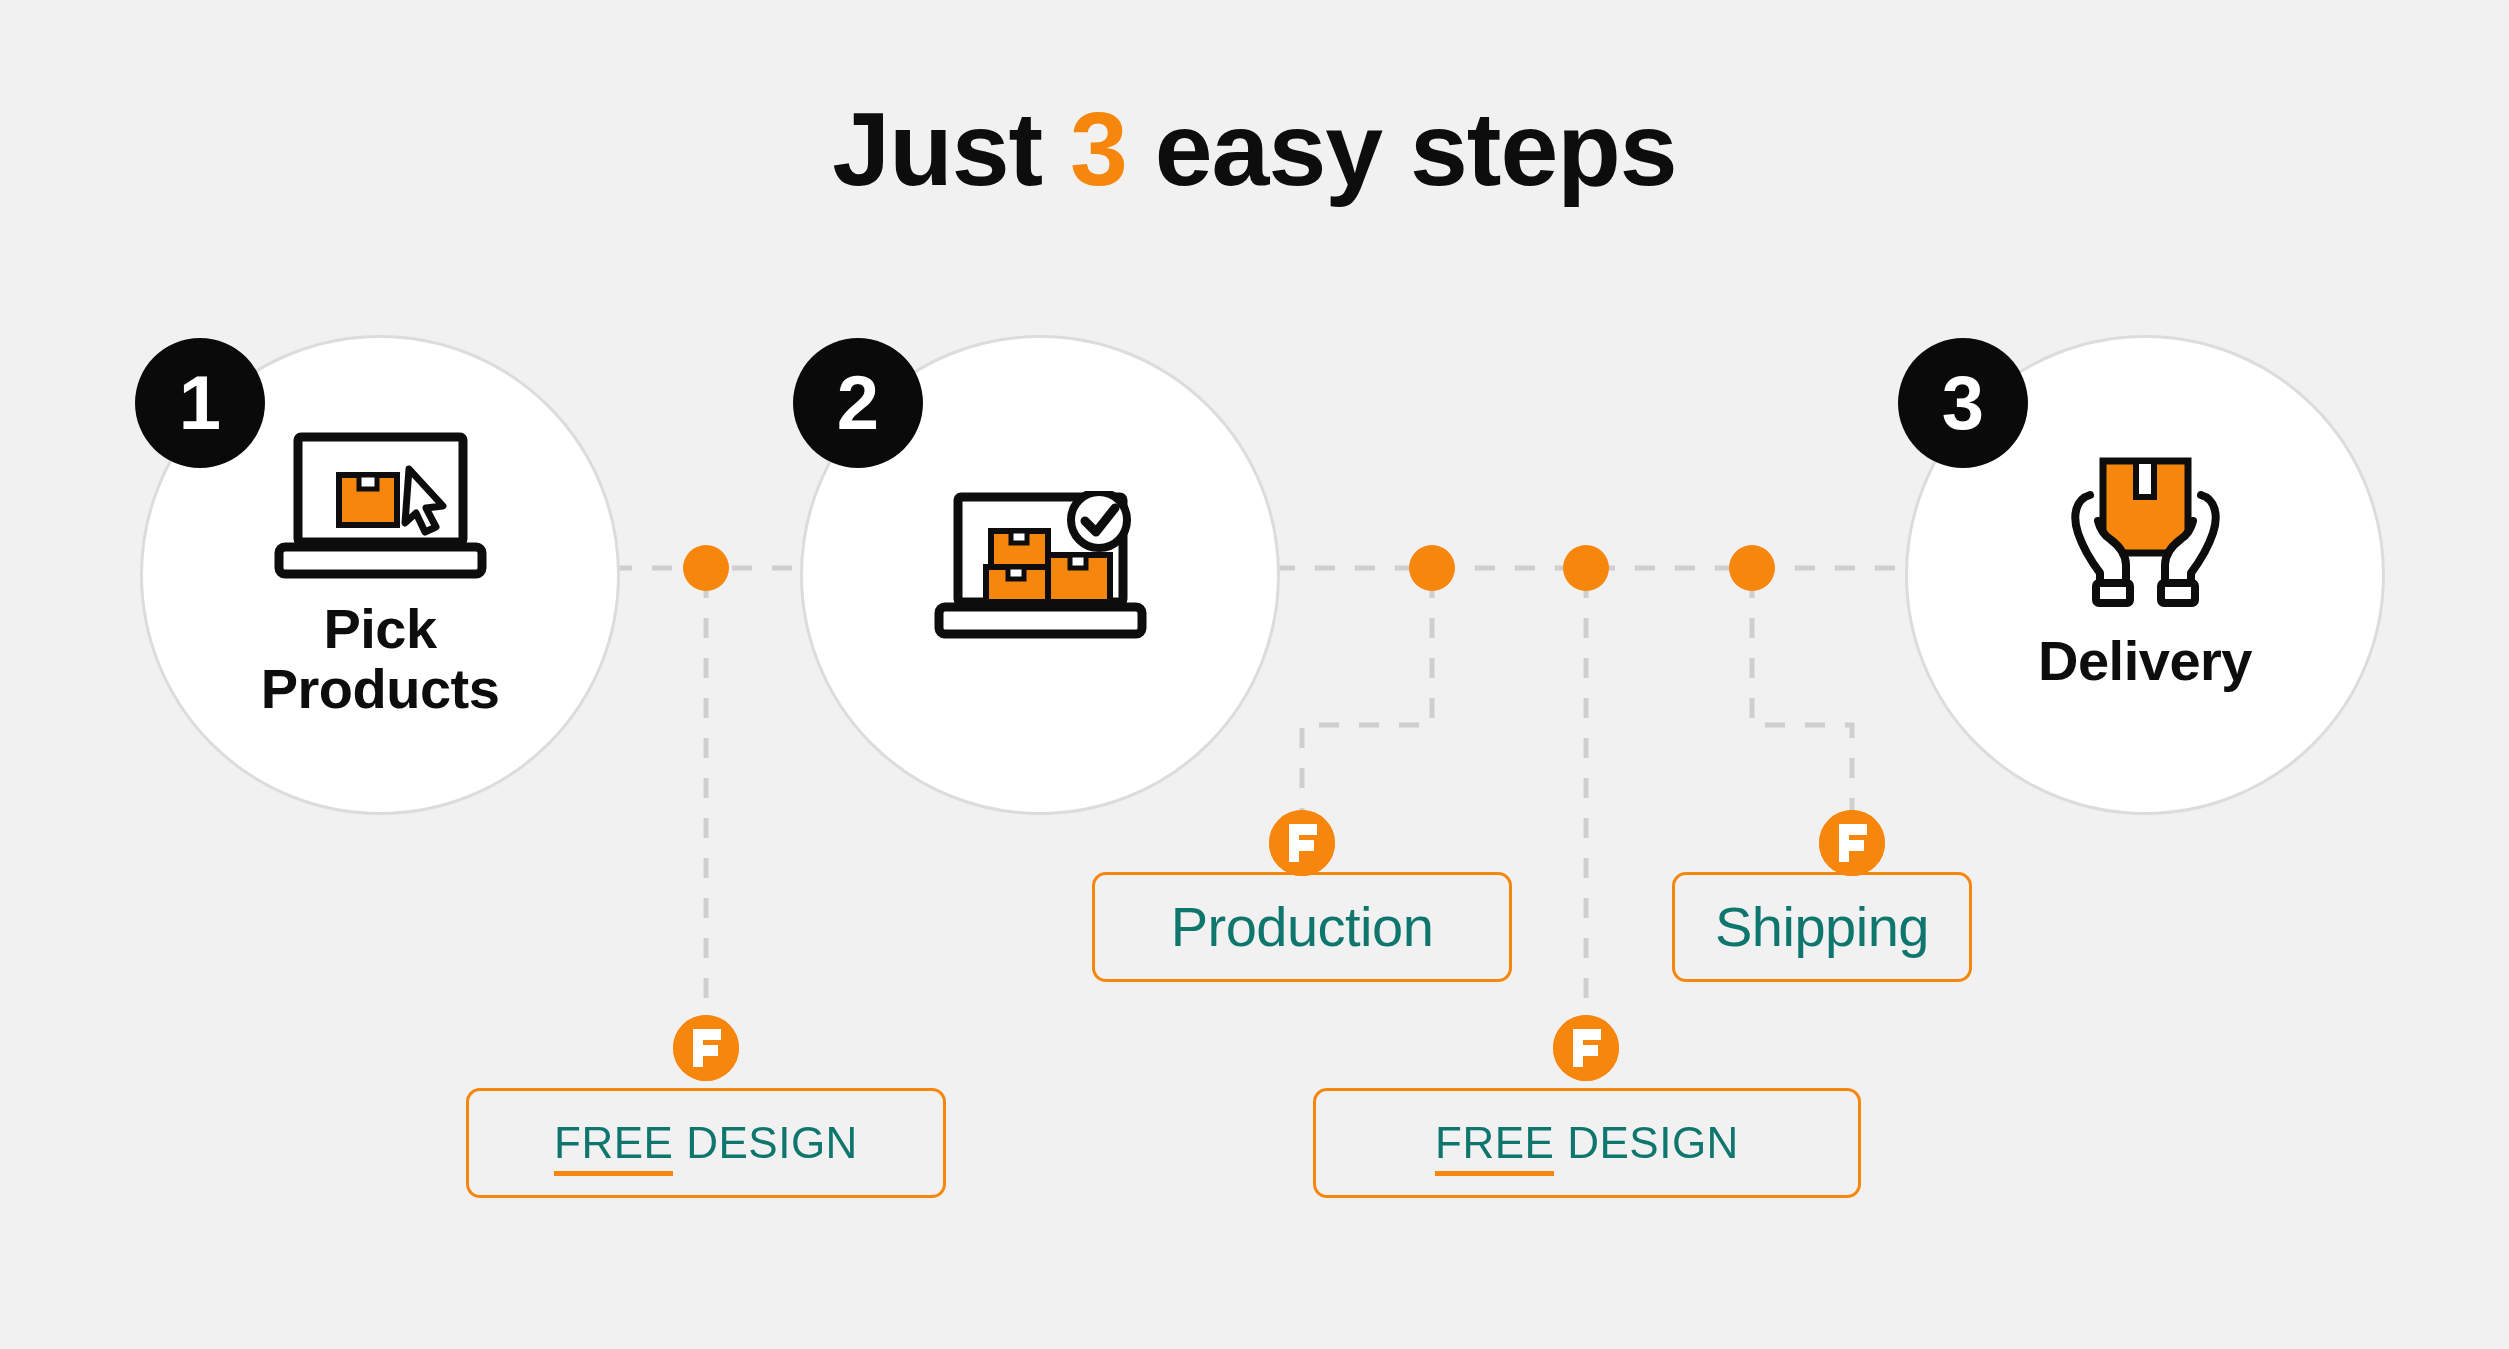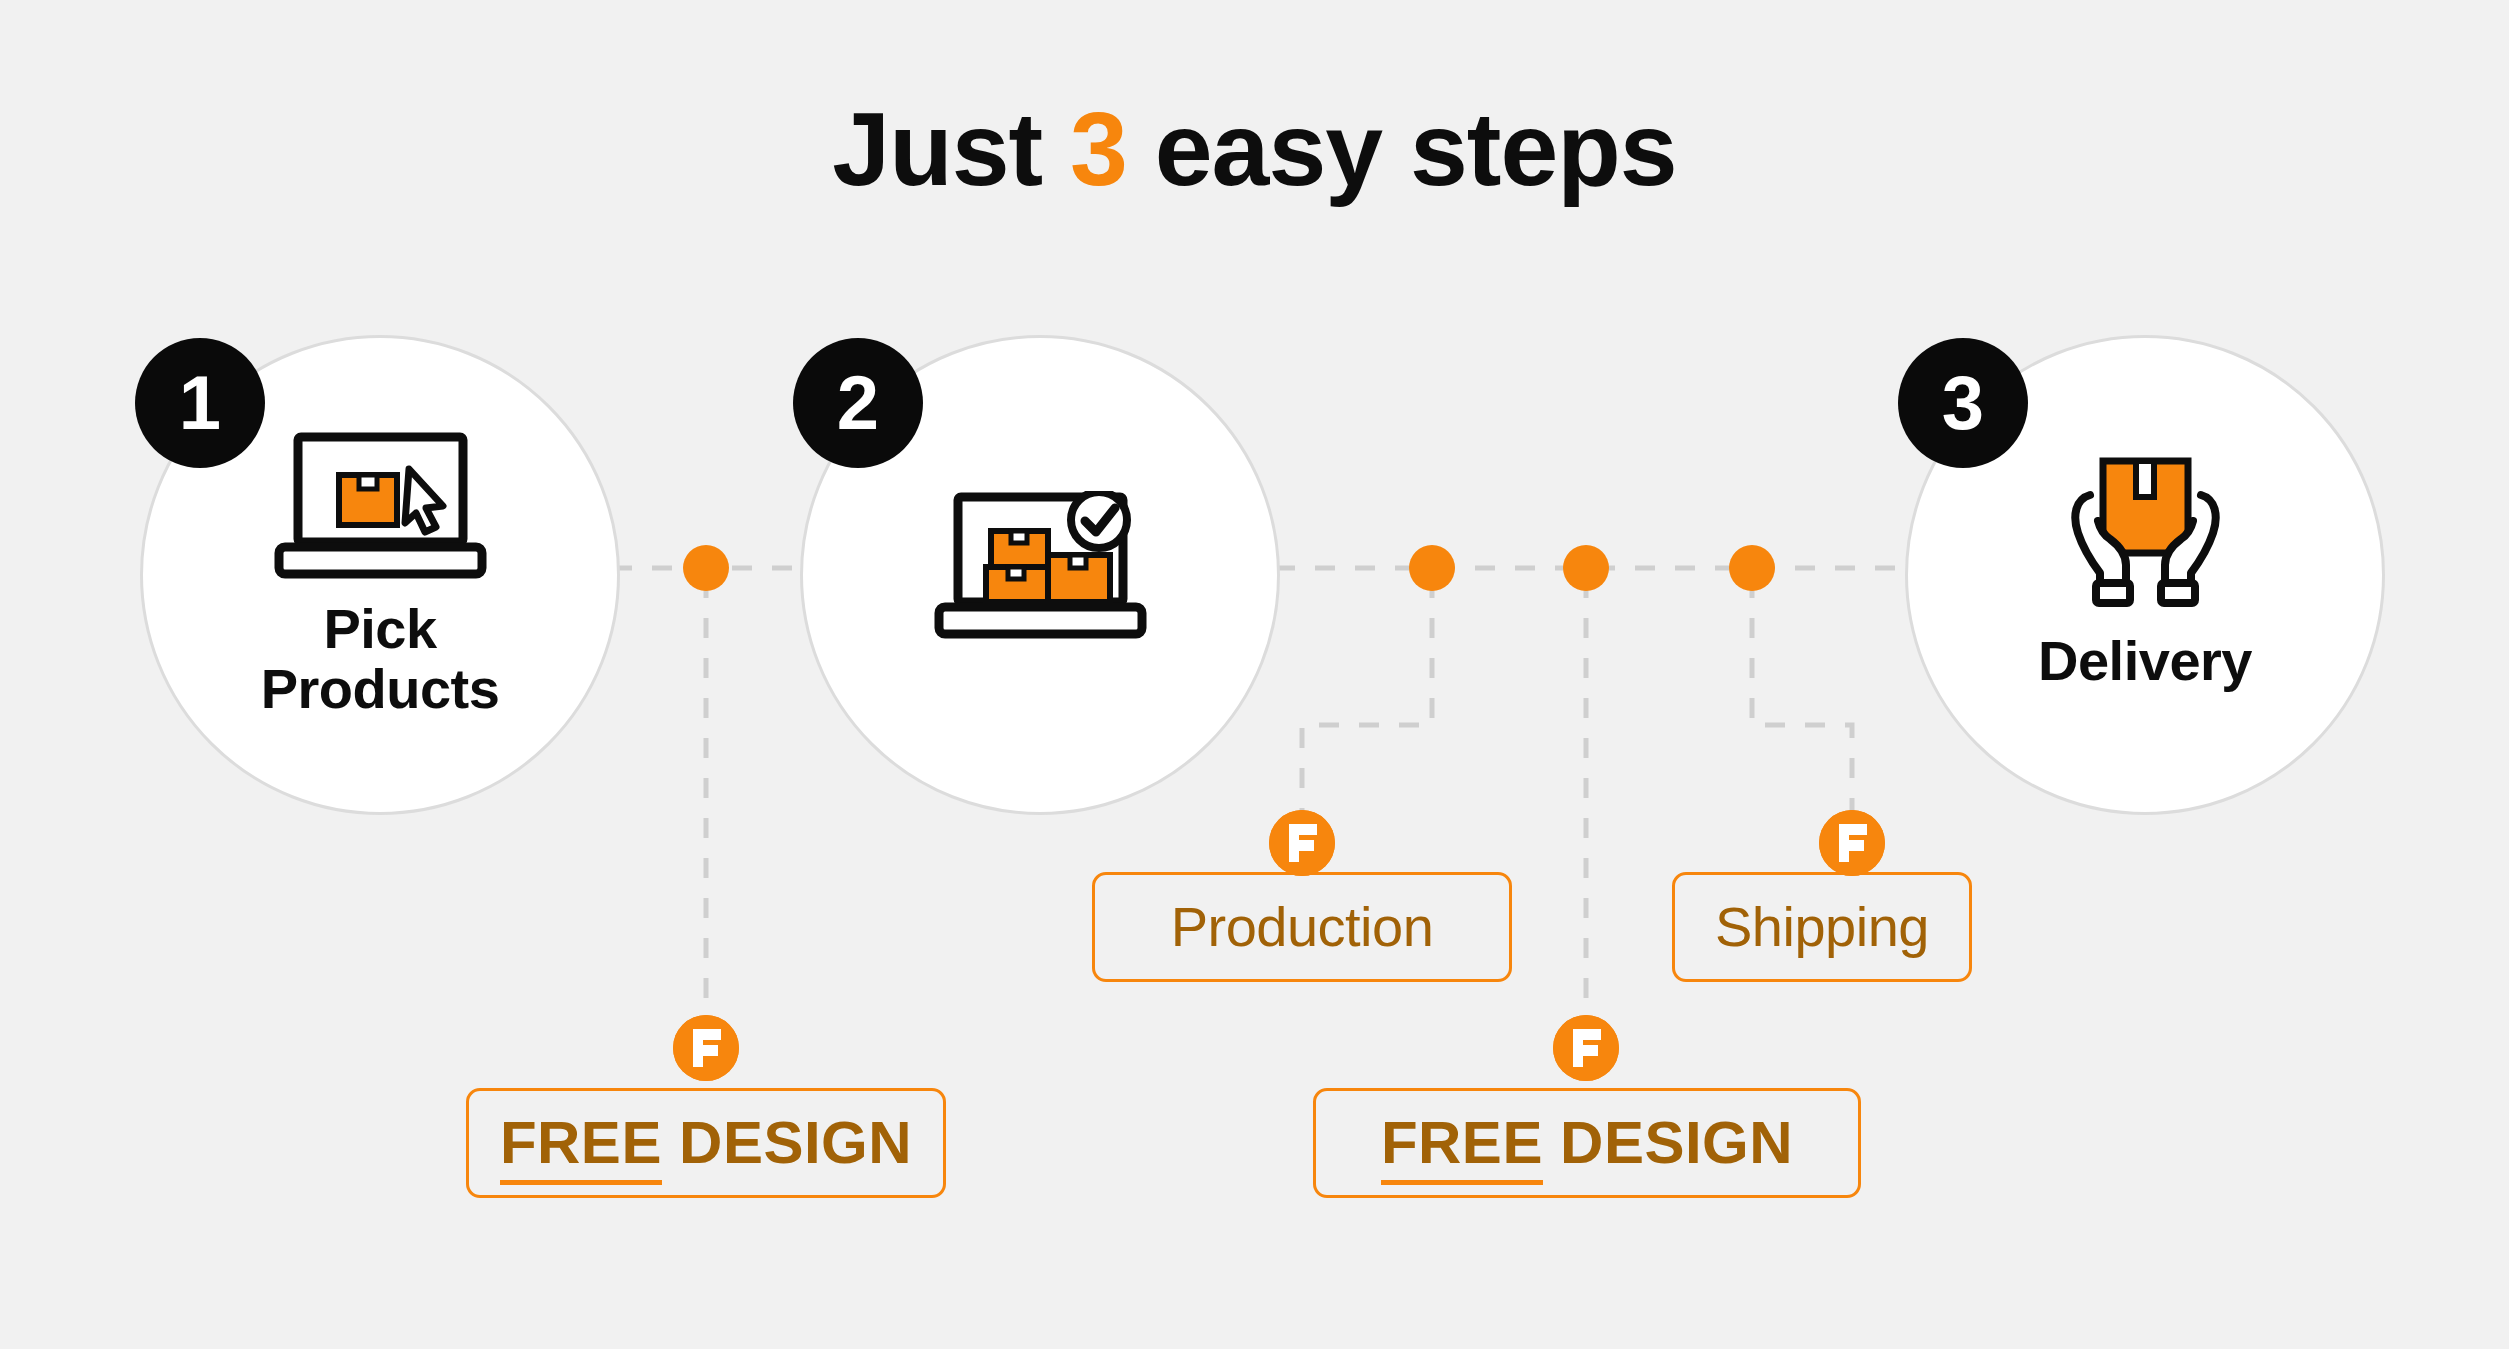--- a/index.html
+++ b/index.html
@@ -97,27 +97,27 @@
     box-sizing: border-box;
     border: 3px solid #f7860d;
     border-radius: 14px;
     background: transparent;
     display: flex;
     align-items: center;
     justify-content: center;
     z-index: 4;
   }
   .pill-text {
-    color: #a16207;
+    color: #0f766e;
     white-space: nowrap;
     line-height: 1;
   }
   .pill.strong .pill-text {
-    font-size: 60px;
-    font-weight: 700;
+    font-size: 44px;
+    font-weight: 400;
     letter-spacing: 0.5px;
   }
   .pill.soft .pill-text {
     font-size: 56px;
     font-weight: 400;
     letter-spacing: -0.5px;
   }
   .pill-text u {
     text-decoration: none;
     border-bottom: 5px solid #f7860d;

